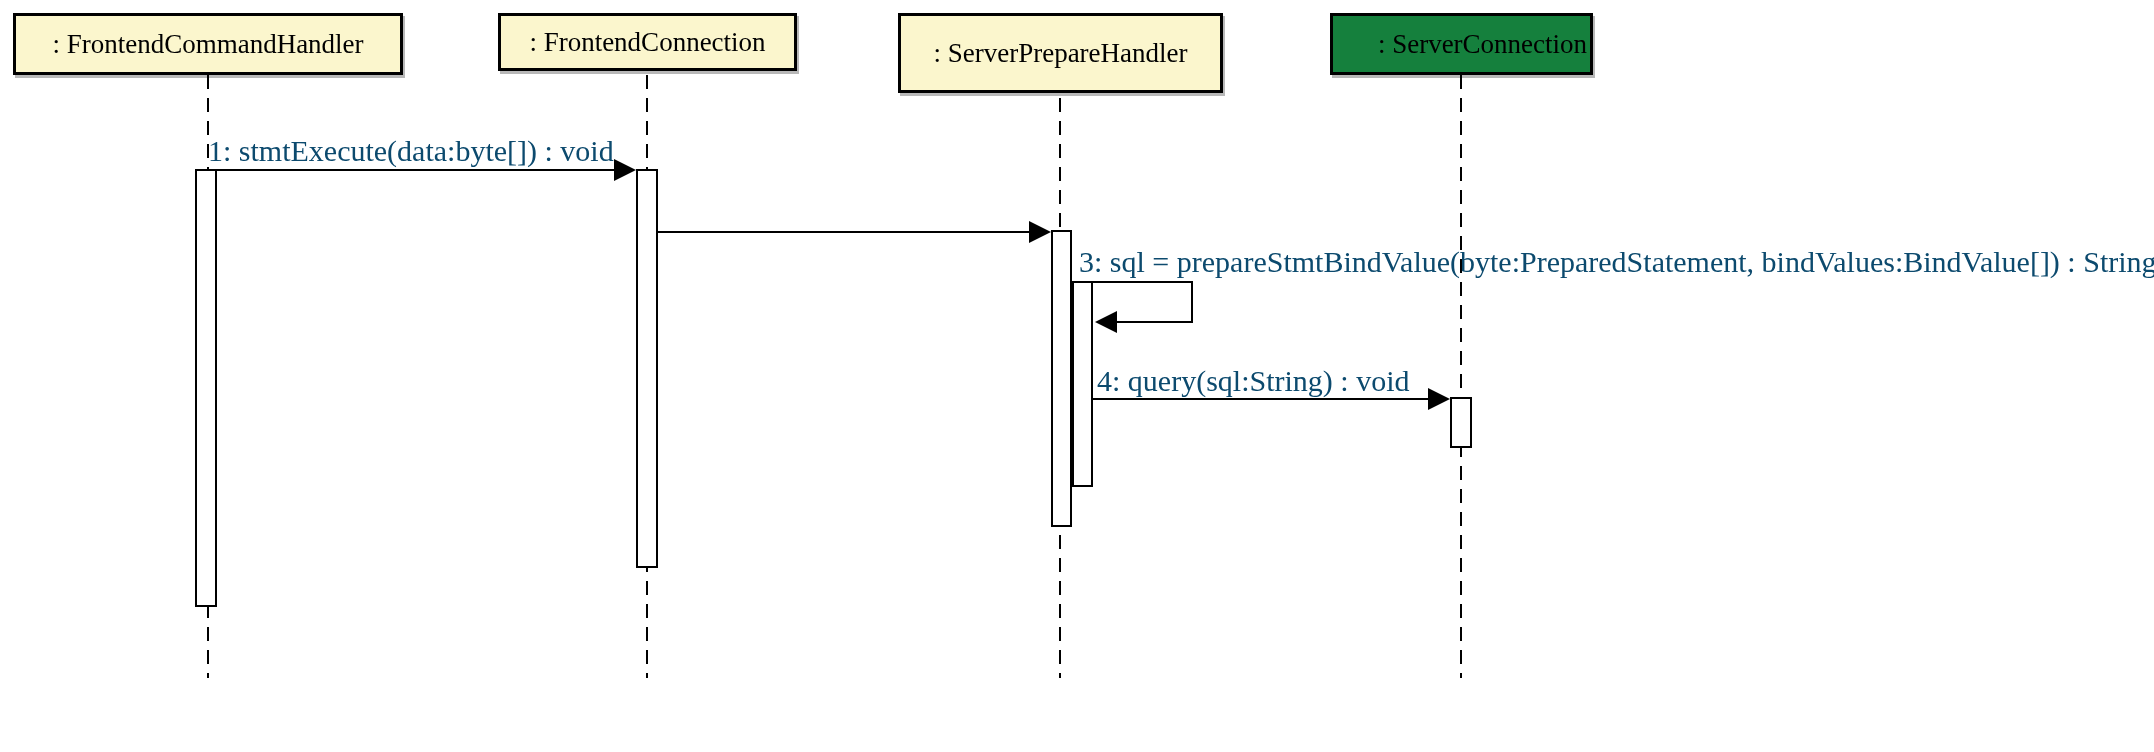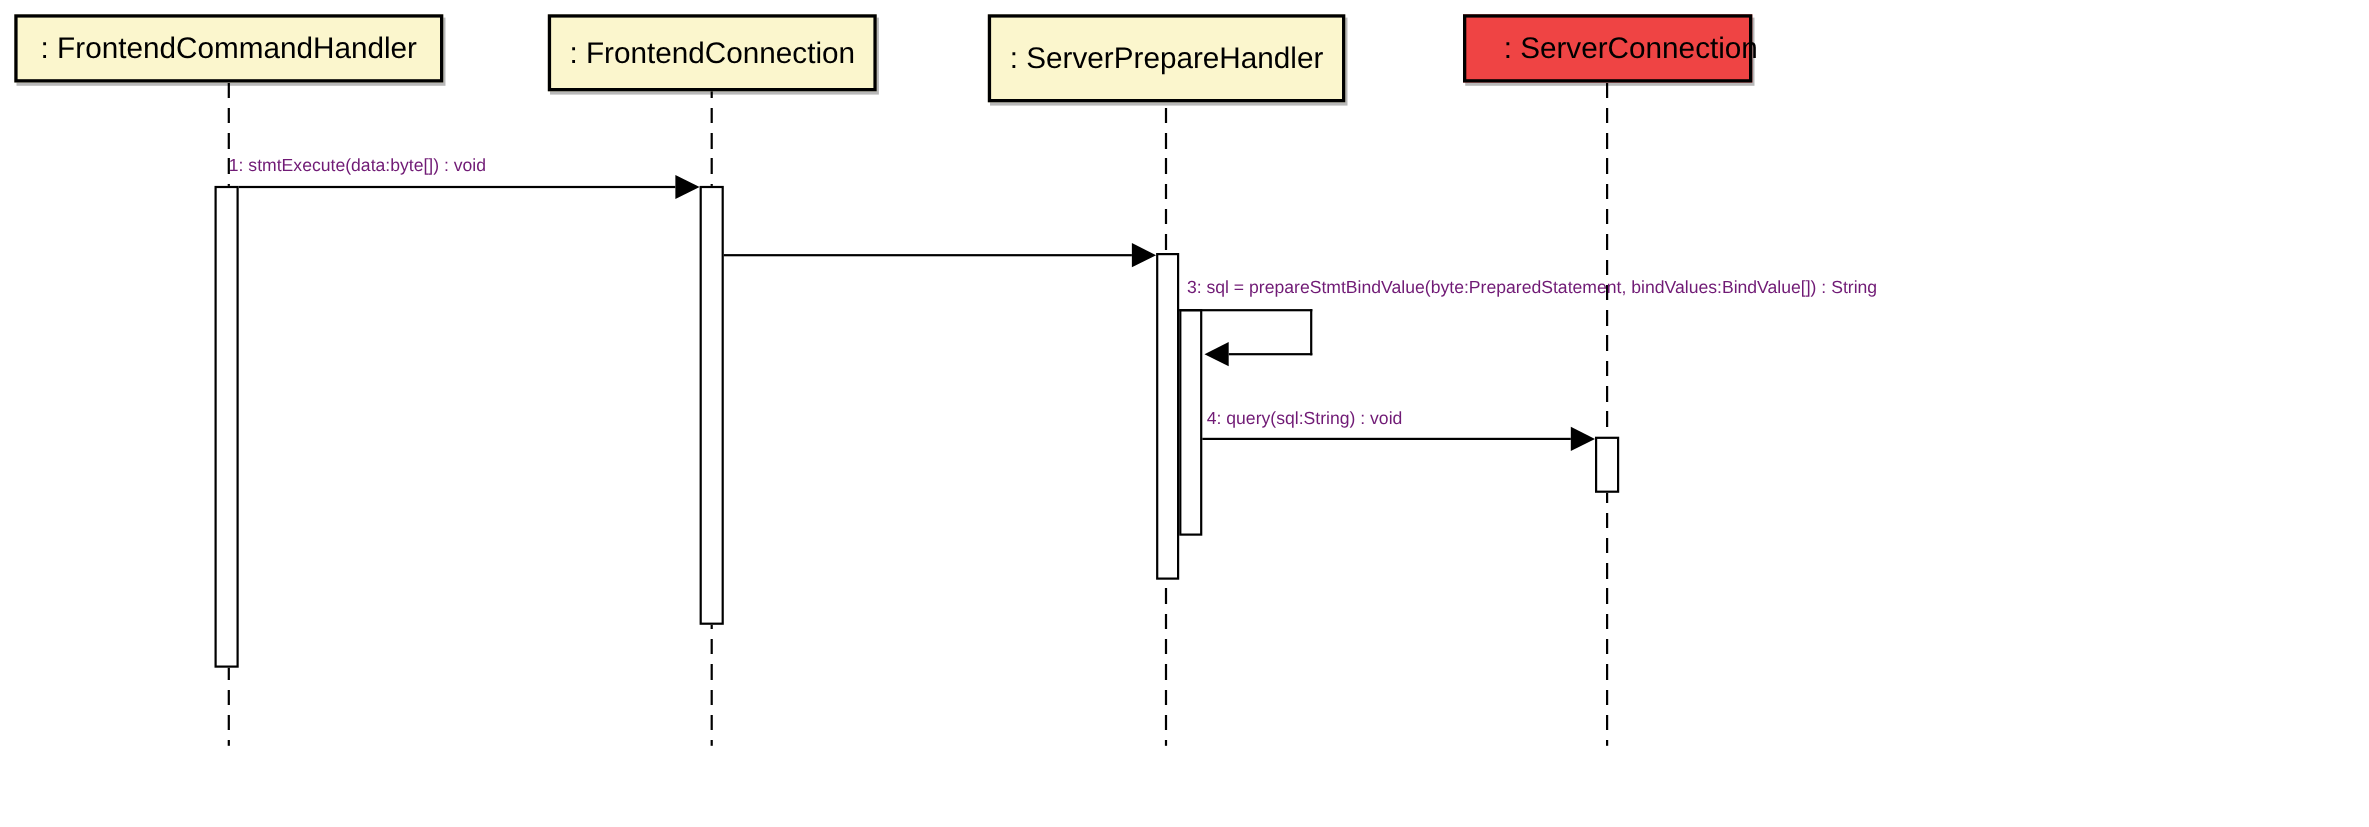--- a/index.html
+++ b/index.html
@@ -1,20 +1,20 @@
 <!DOCTYPE html>
 <html><head>
 <meta charset="utf-8">
 <style>
   html,body{margin:0;padding:0;background:#ffffff;}
   .canvas{
     position:relative;
     width:2154px;height:752px;
     background:#ffffff;
-    font-family:Liberation Sans, sans-serif;
+    font-family:Liberation Serif, serif;
     overflow:hidden;
   }
   .head{
     position:absolute;
     border:3px solid #000;
     box-sizing:border-box;
     display:flex;align-items:center;justify-content:center;
     font-size:27px;color:#000;
     box-shadow:2px 3px 0 rgba(0,0,0,0.28);
     white-space:nowrap;
@@ -39,43 +39,43 @@
     border-top:11px solid transparent;border-bottom:11px solid transparent;
     border-left:22px solid #000;z-index:4;
   }
   .arrow-left{
     position:absolute;width:0;height:0;
     border-top:11px solid transparent;border-bottom:11px solid transparent;
     border-right:22px solid #000;z-index:4;
   }
   .msg-label{
     position:absolute;
-    font-size:16px;color:#701a75;
+    font-size:30px;color:#0c4a6e;
     white-space:nowrap;line-height:28px;
     z-index:6;
   }
 </style>
 </head>
 <body>
 
 <div class="canvas" id="canvas" style="width: 2154px; height: 752px; background: rgb(255, 255, 255);">
     <div class="lifeline" style="left: 207px; top: 75px; height: 603px;"></div>
     <div class="head" style="left: 13px; top: 13px; width: 390px; height: 62px; background: rgb(251, 246, 205); border-color: rgb(0, 0, 0);">
       <span>: FrontendCommandHandler</span>
     </div>
     <div class="lifeline" style="left: 646px; top: 75px; height: 603px;"></div>
-    <div class="head" style="left: 498px; top: 13px; width: 299px; height: 70px; background: rgb(251, 246, 205); border-color: rgb(0, 0, 0);">
+    <div class="head" style="left: 498px; top: 13px; width: 299px; height: 58px; background: rgb(251, 246, 205); border-color: rgb(0, 0, 0);">
       <span>: FrontendConnection</span>
     </div>
     <div class="lifeline" style="left: 1059px; top: 75px; height: 603px;"></div>
     <div class="head" style="left: 898px; top: 13px; width: 325px; height: 80px; background: rgb(251, 246, 205); border-color: rgb(0, 0, 0);">
       <span>: ServerPrepareHandler</span>
     </div>
     <div class="lifeline" style="left: 1460px; top: 75px; height: 603px;"></div>
-    <div class="head" style="left: 1330px; top: 13px; width: 263px; height: 62px; background: #ef4444; border-color: rgb(0, 0, 0); padding-left: 42px;">
+    <div class="head" style="left: 1330px; top: 13px; width: 263px; height: 62px; background: #15803d; border-color: rgb(0, 0, 0); padding-left: 42px;">
       <span>: ServerConnection</span>
     </div>
     <div class="activation" style="left: 195px; top: 169px; width: 22px; height: 438px; background: rgb(255, 255, 255); border-color: rgb(0, 0, 0);"></div>
     <div class="activation" style="left: 636px; top: 169px; width: 22px; height: 399px; background: rgb(255, 255, 255); border-color: rgb(0, 0, 0);"></div>
     <div class="activation" style="left: 1051px; top: 230px; width: 21px; height: 297px; background: rgb(255, 255, 255); border-color: rgb(0, 0, 0);"></div>
     <div class="activation" style="left: 1072px; top: 281px; width: 21px; height: 206px; background: rgb(255, 255, 255); border-color: rgb(0, 0, 0);"></div>
     <div class="activation" style="left: 1450px; top: 397px; width: 22px; height: 51px; background: rgb(255, 255, 255); border-color: rgb(0, 0, 0);"></div>
     <div class="msg-line" style="left: 217px; top: 169px; width: 397px;"></div>
     <div class="arrow-right" style="left: 614px; top: 159px;"></div>
     <div class="msg-label" style="left: 208px; top: 137px;">1: stmtExecute(data:byte[]) : void</div>

